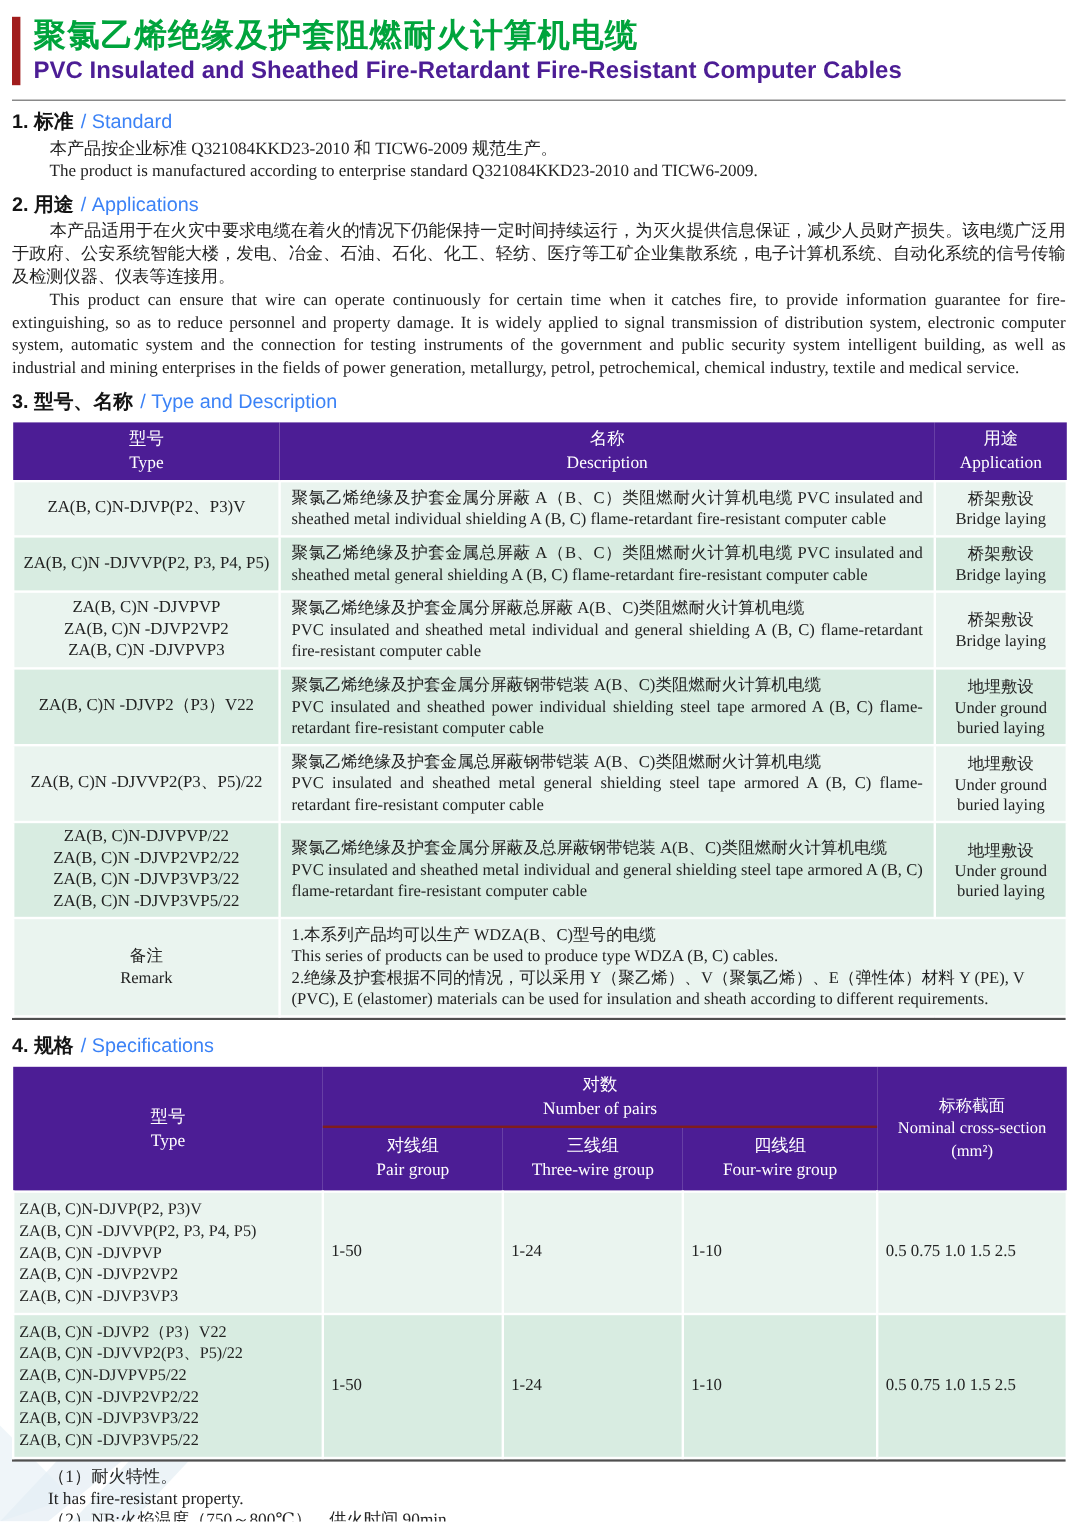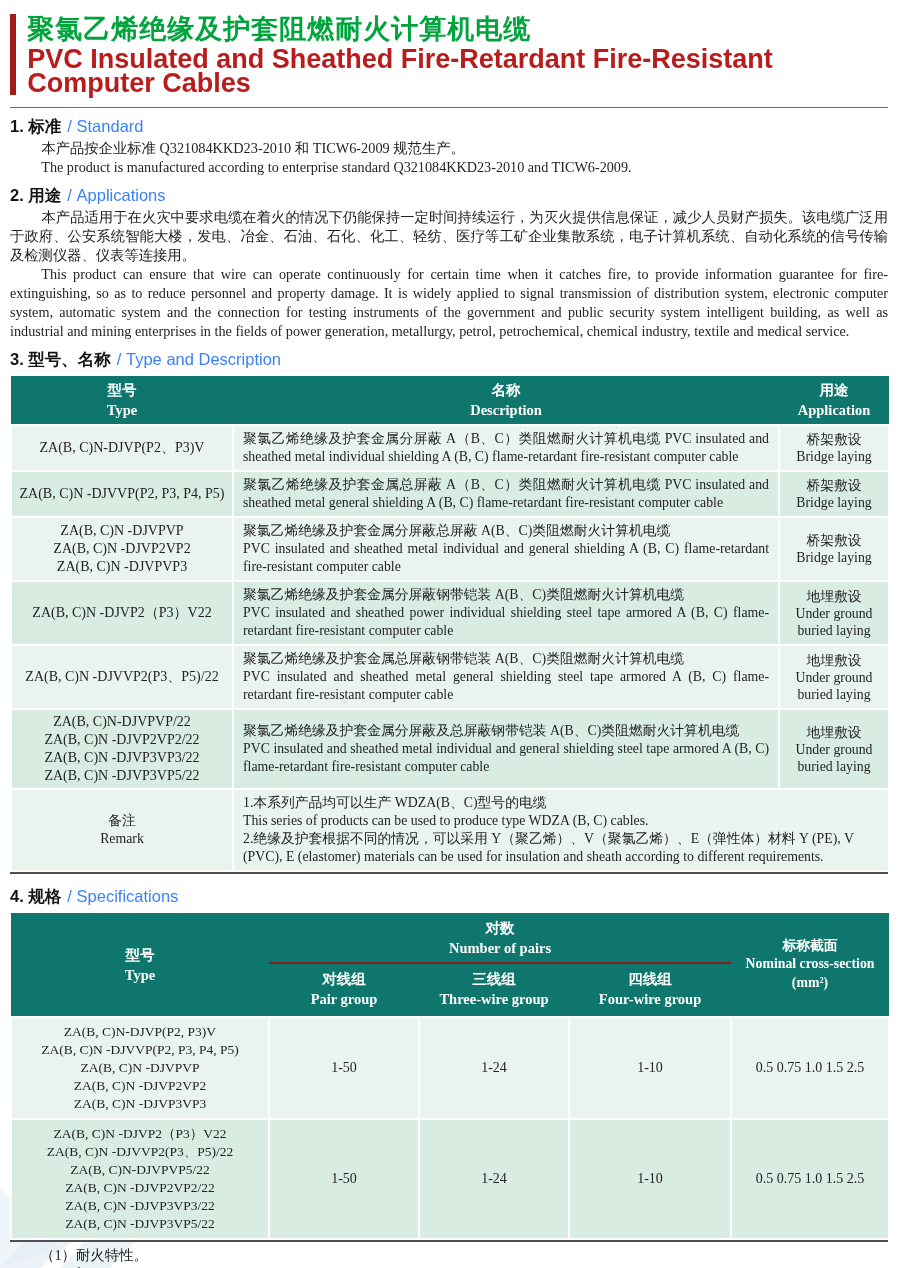--- a/index.html
+++ b/index.html
@@ -11,58 +11,58 @@
   .page { position:relative; z-index:1; box-sizing:border-box; padding:14px 12px 0 10px; height:100%; }
 
   
   .wm { position:absolute; left:0; bottom:0; z-index:0; }
 
   
   .titlebar { display:flex; align-items:stretch; }
   .redbar { width:7px; background:#a11d1d; margin-right:11px; }
   .t-zh { font-family:"Liberation Sans","DejaVu Sans",sans-serif; font-weight:700; font-size:27px;
           line-height:30px; color:#00a43c; letter-spacing:1px; margin:0; }
-  .t-en { font-family:"Liberation Sans","DejaVu Sans",sans-serif; font-weight:600; font-size:27px;
-          line-height:24px; color:#b91c1c; margin:3px 0 0; }
+  .t-en { font-family:"Liberation Sans","DejaVu Sans",sans-serif; font-weight:600; font-size:20px;
+          line-height:24px; color:#4c1d95; margin:3px 0 0; }
   .rule { border:none; border-top:1.5px solid #6d6d6d; margin:12px 0 0; }
 
   
   .sec-h { font-family:"Liberation Sans","DejaVu Sans",sans-serif; font-size:16.5px; line-height:21px;
            color:#141414; margin:8px 0 2px; }
   .sec-h .hs { font-weight:700; }
   .sec-h .hr2 { font-weight:400; margin-left:6px; color:#3b82f6; }
 
   .para { margin:0; font-size:14.3px; line-height:19px; text-indent:2.2em; text-align:justify; }
   .para.zh { font-size:14.3px; }
   .para.en { font-size:14.2px; }
 
   
   .tbl-wrap { border-bottom:2px solid #4f4f4f; margin-top:6px; }
   table { border-collapse:collapse; table-layout:fixed; width:878px; }
-  th { background:#0f766e; color:#ffffff; font-weight:700; font-size:14.5px; line-height:20px;
+  th { background:#4c1d95; color:#ffffff; font-weight:400; font-size:14.5px; line-height:20px;
        padding:4px 2px; text-align:center; vertical-align:middle; }
   td { border:2px solid #ffffff; vertical-align:middle; font-size:13.8px; line-height:18px; padding:3px 6px; }
   .ml { white-space:pre-line; }
   .bg-a { background:#eaf4ef; }
   .bg-b { background:#d8ece1; }
 
   
   .t1 .cell-type { text-align:center; font-size:14px; }
   .t1 .cell-desc { text-align:justify; padding:4px 9px; }
   .t1 .cell-app  { text-align:center; font-size:13.8px; line-height:17px; }
   .t1 .cell-remark-label { text-align:center; }
   .t1 .cell-remark-content { text-align:left; padding:4px 9px; }
 
   
   .t2 th { padding:0; }
   .t2 .th-pad { padding:6px 2px; }
   .t2 .th-pairs-top { padding:5px 2px 4px; border-bottom:2px solid #7f1d1d; }
   .t2 .th-sub { padding:5px 2px 7px; }
   .t2 .th-nominal { font-size:13.8px; line-height:18.5px; }
-  .t2 td { text-align:center; }
+  .t2 td { }
   .t2 .cell-types { font-size:13.5px; line-height:18px; padding:5px 4px; }
   .t2 .cell-val { font-size:14px; }
 
   
   .chars { margin:4px 0 0; padding-left:30px; font-size:14.4px; line-height:18px; white-space:pre-line; }
 </style>
 </head>
 <body>
 
 <svg class="wm" width="340" height="220" viewBox="0 0 340 220" aria-hidden="true">

